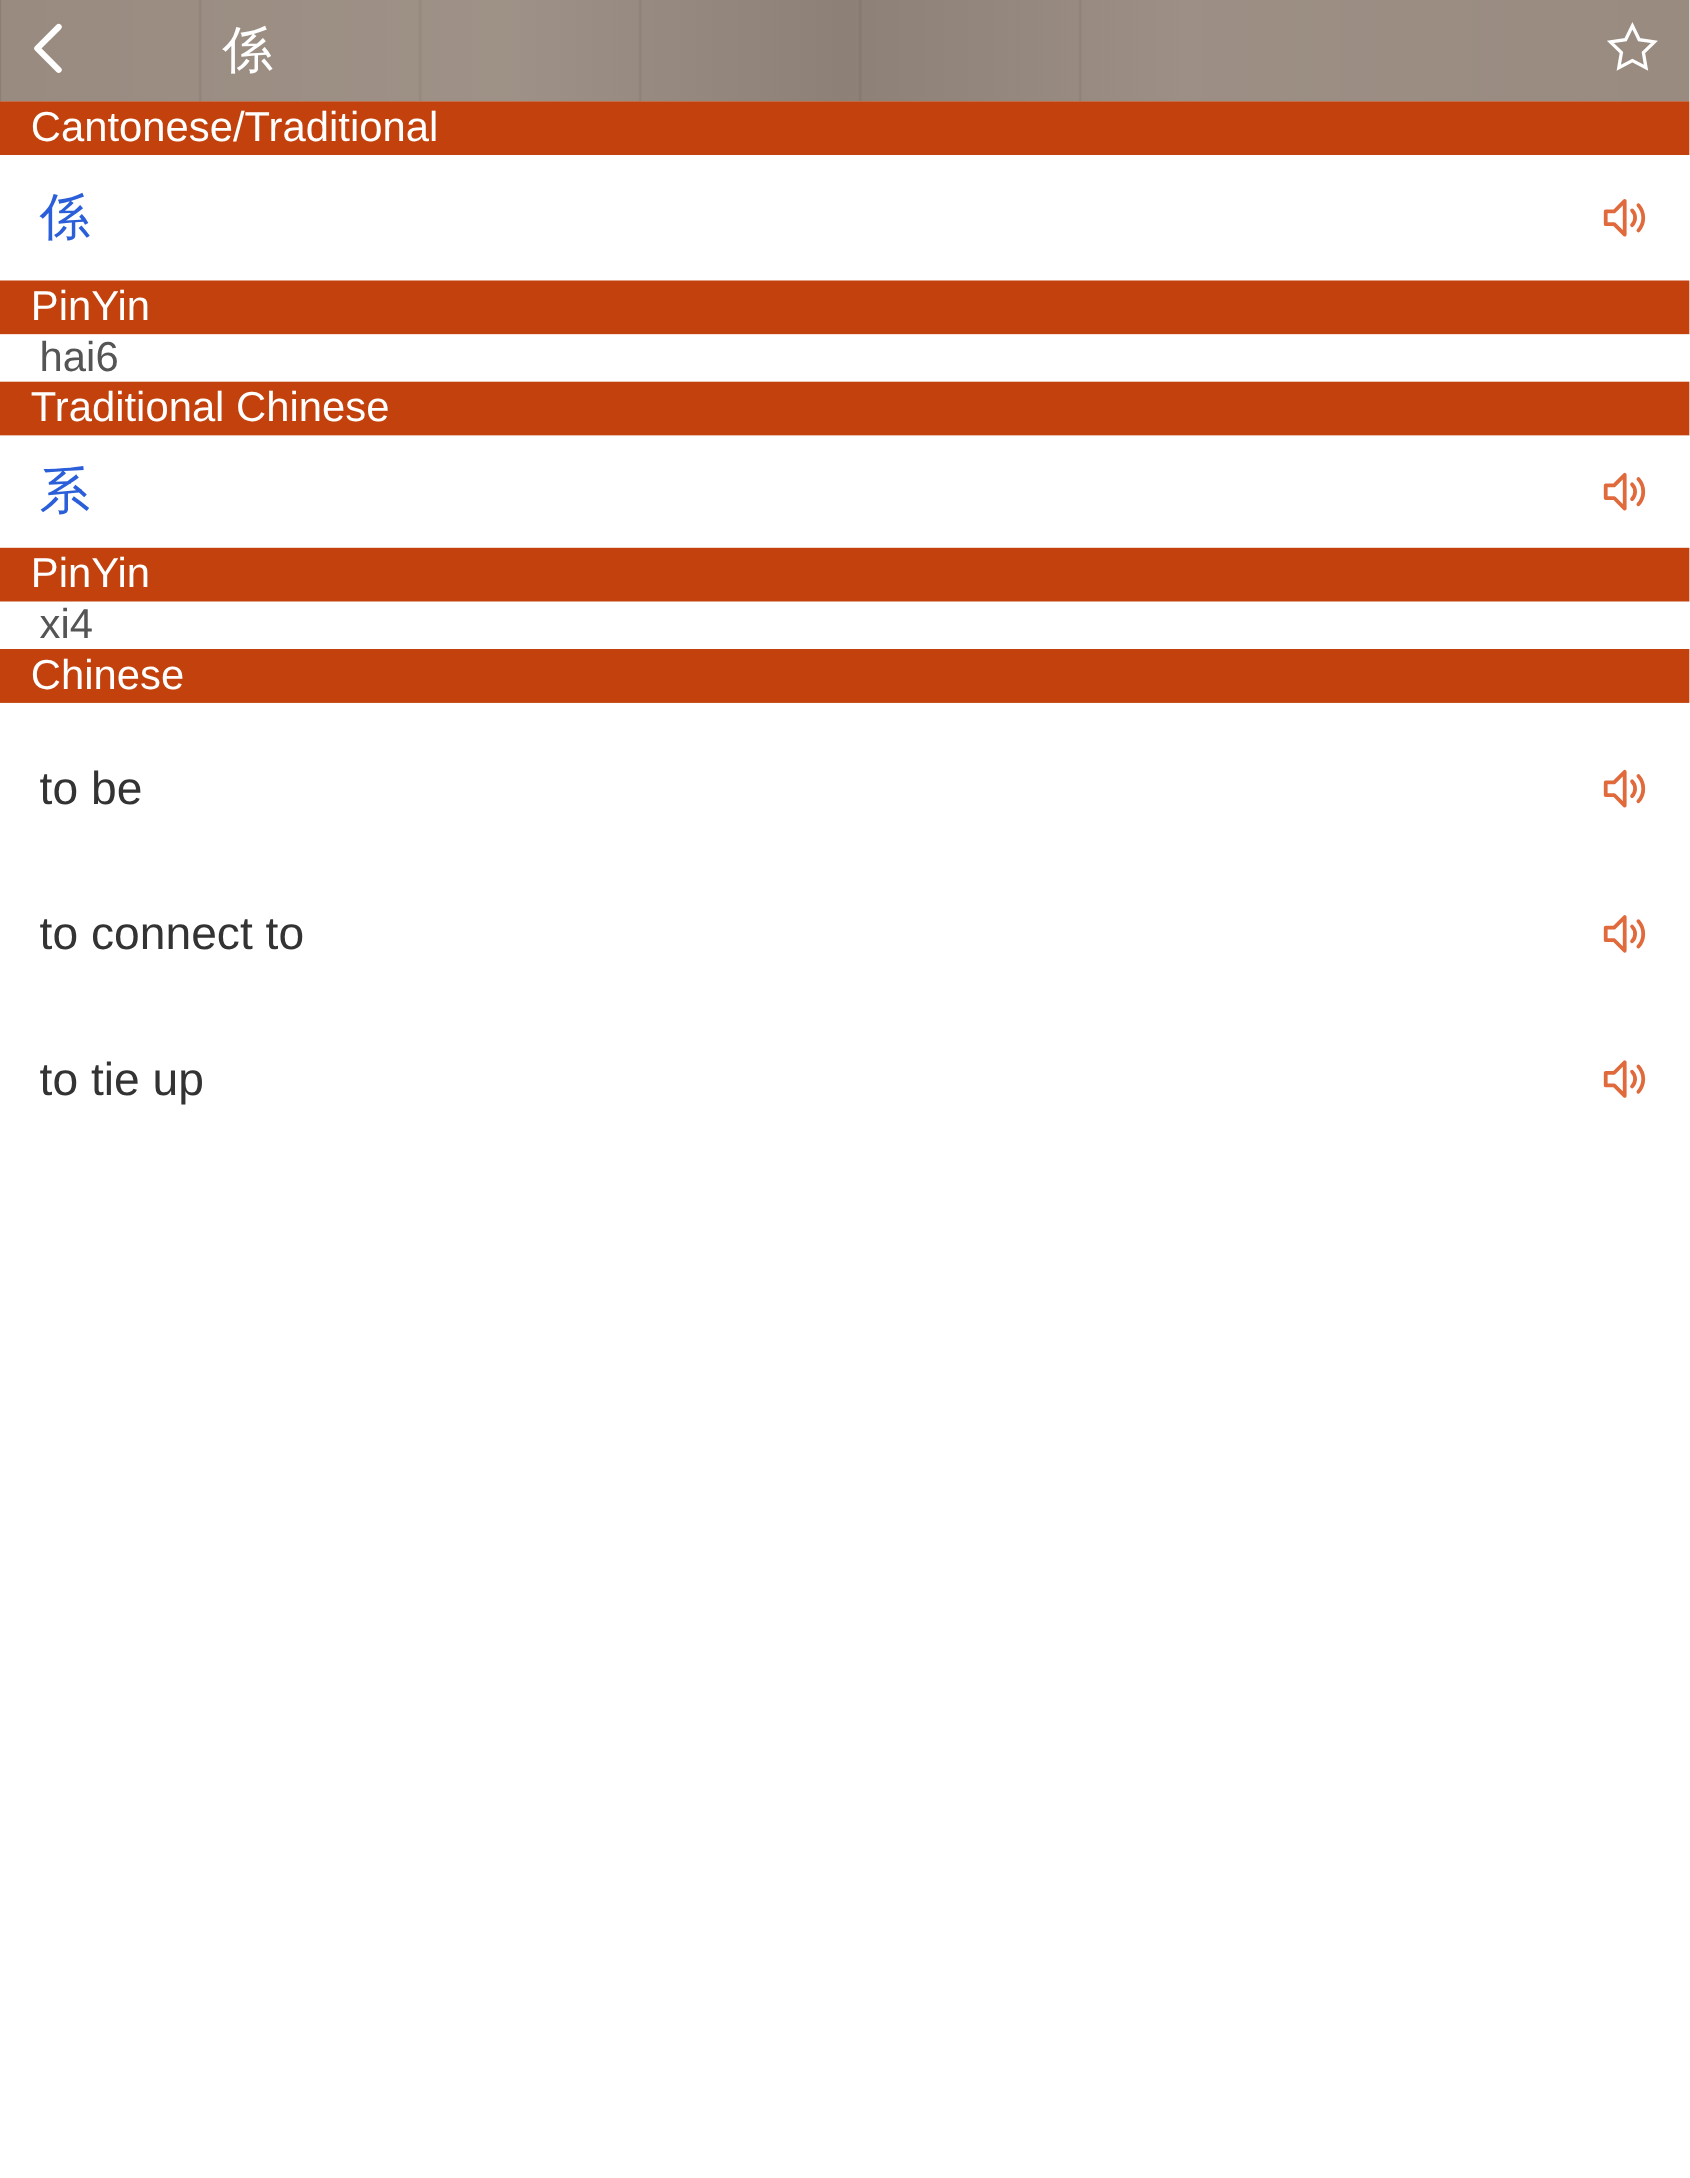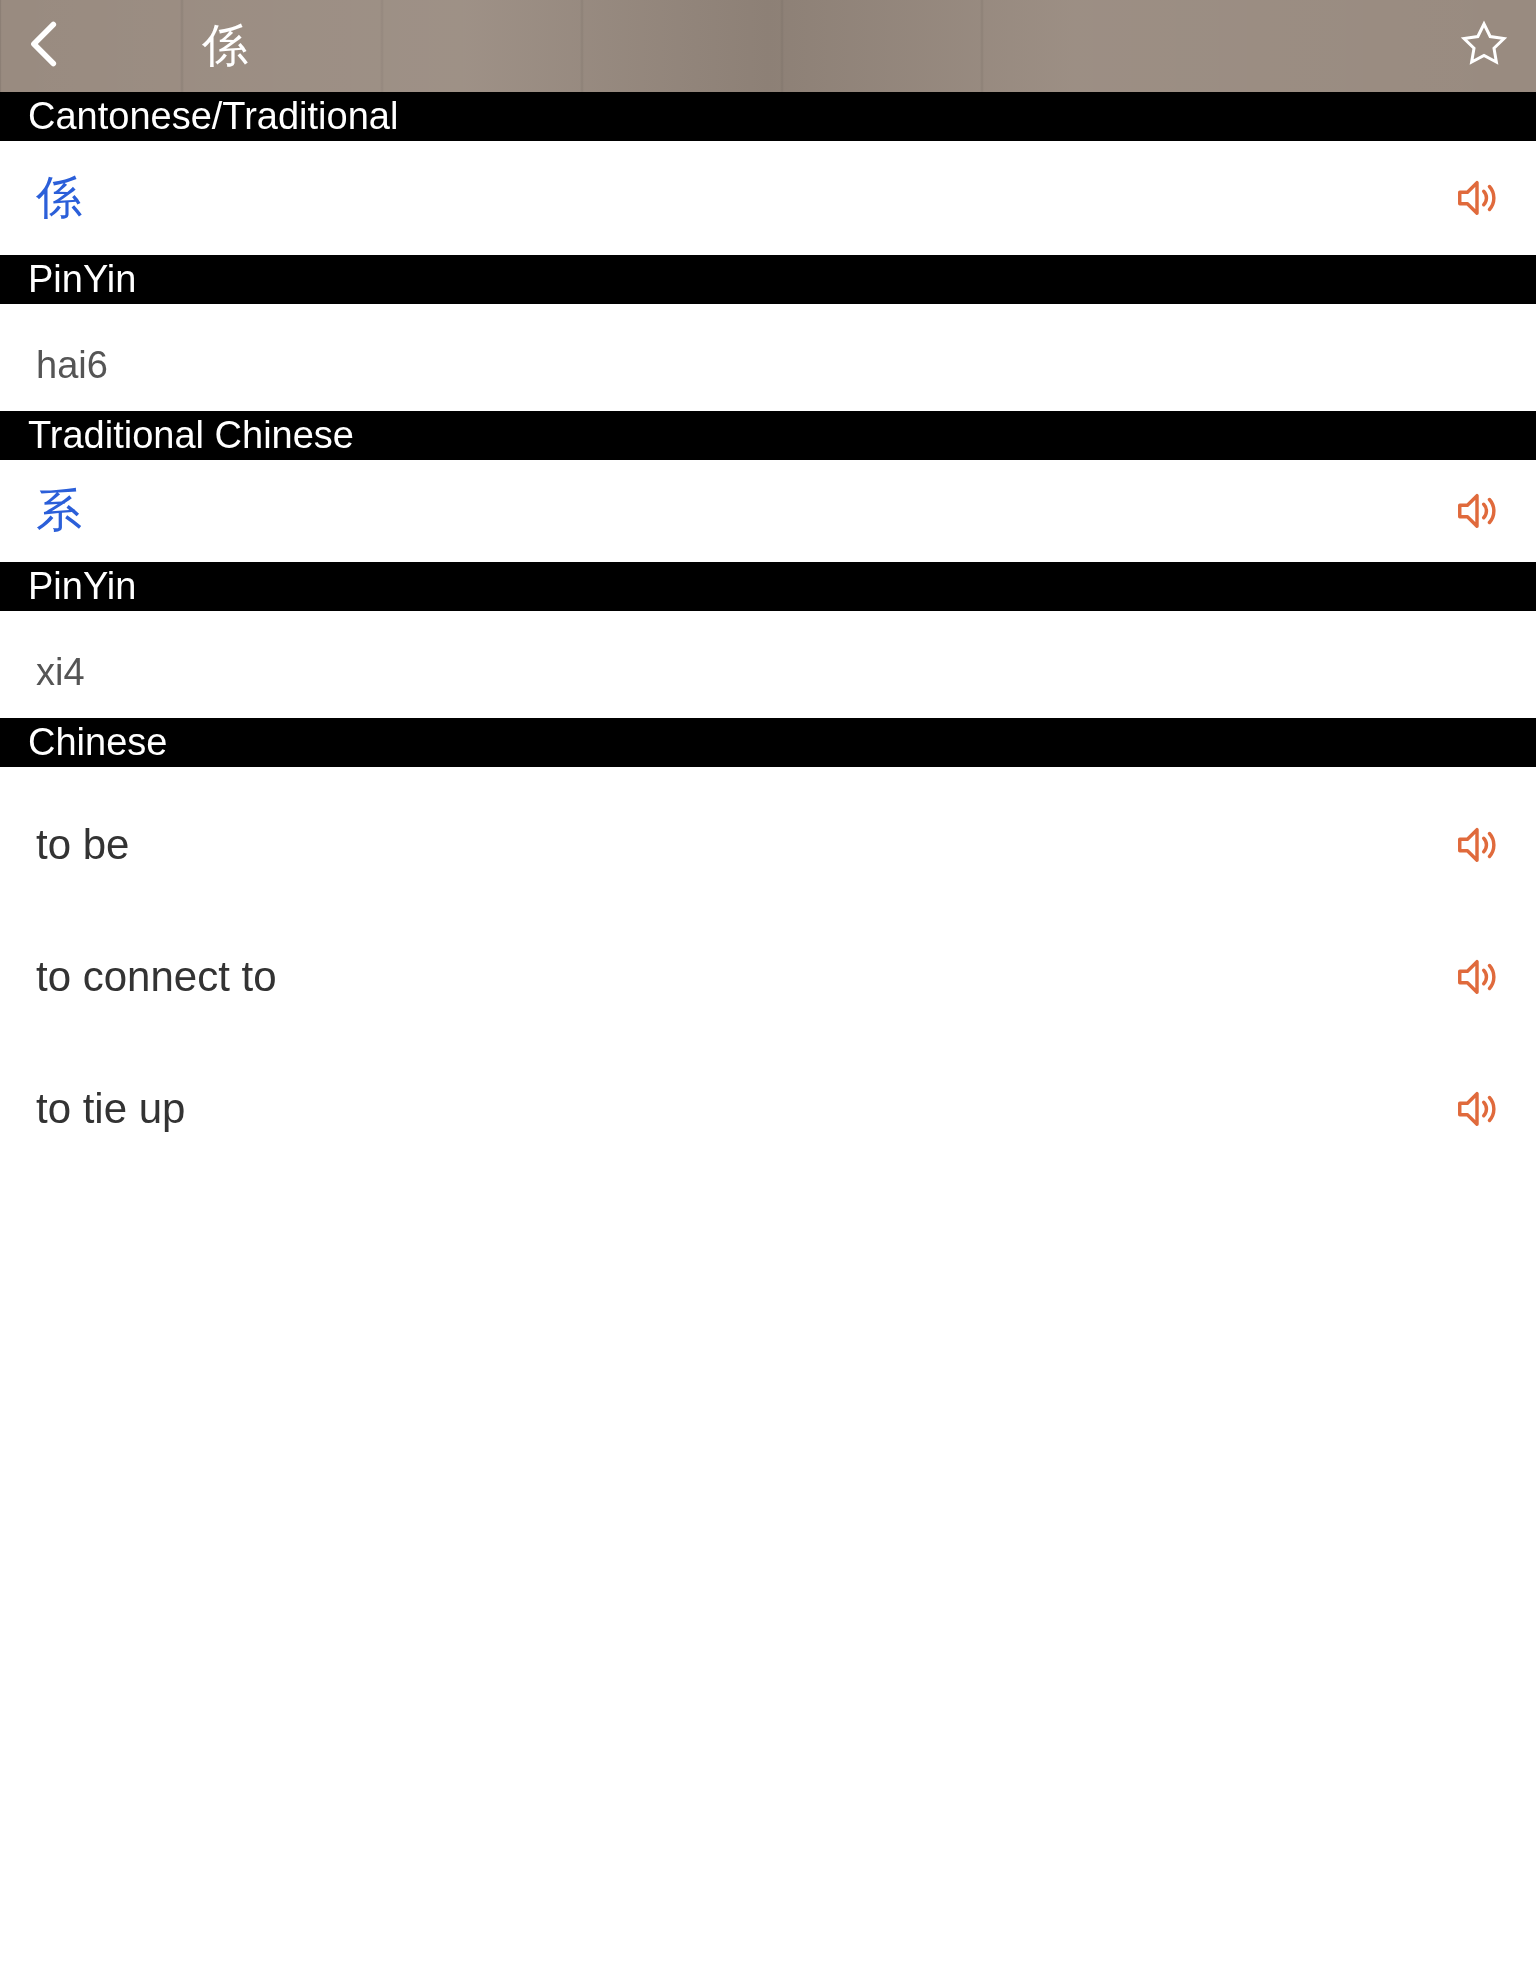--- a/index.html
+++ b/index.html
@@ -45,21 +45,21 @@
       right: 28px;
       top: 50%;
       transform: translateY(-50%);
       cursor: pointer;
     }
     .star-btn svg {
       width: 48px;
       height: 48px;
     }
     .section-header {
-      background: #000000;
+      background: #c2410c;
       color: #ffffff;
       font-size: 38px;
       padding: 3px 28px;
       font-weight: 400;
     }
     .content-row {
       display: flex;
       align-items: center;
       justify-content: space-between;
       padding: 20px 36px;
@@ -69,24 +69,23 @@
       padding: 26px 36px;
     }
     .chinese-char {
       color: #2B5FD9;
       font-size: 46px;
       font-weight: 500;
     }
     .pinyin-text {
       color: #555555;
       font-size: 38px;
-      padding: 24px 36px;
+      padding: 0 36px;
       font-weight: 400;
       background: #ffffff;
-      margin-top: 16px;
     }
     .english-row {
       display: flex;
       align-items: center;
       justify-content: space-between;
       padding: 26px 36px 26px 36px;
       background: #ffffff;
     }
     .english-text {
       color: #333333;

